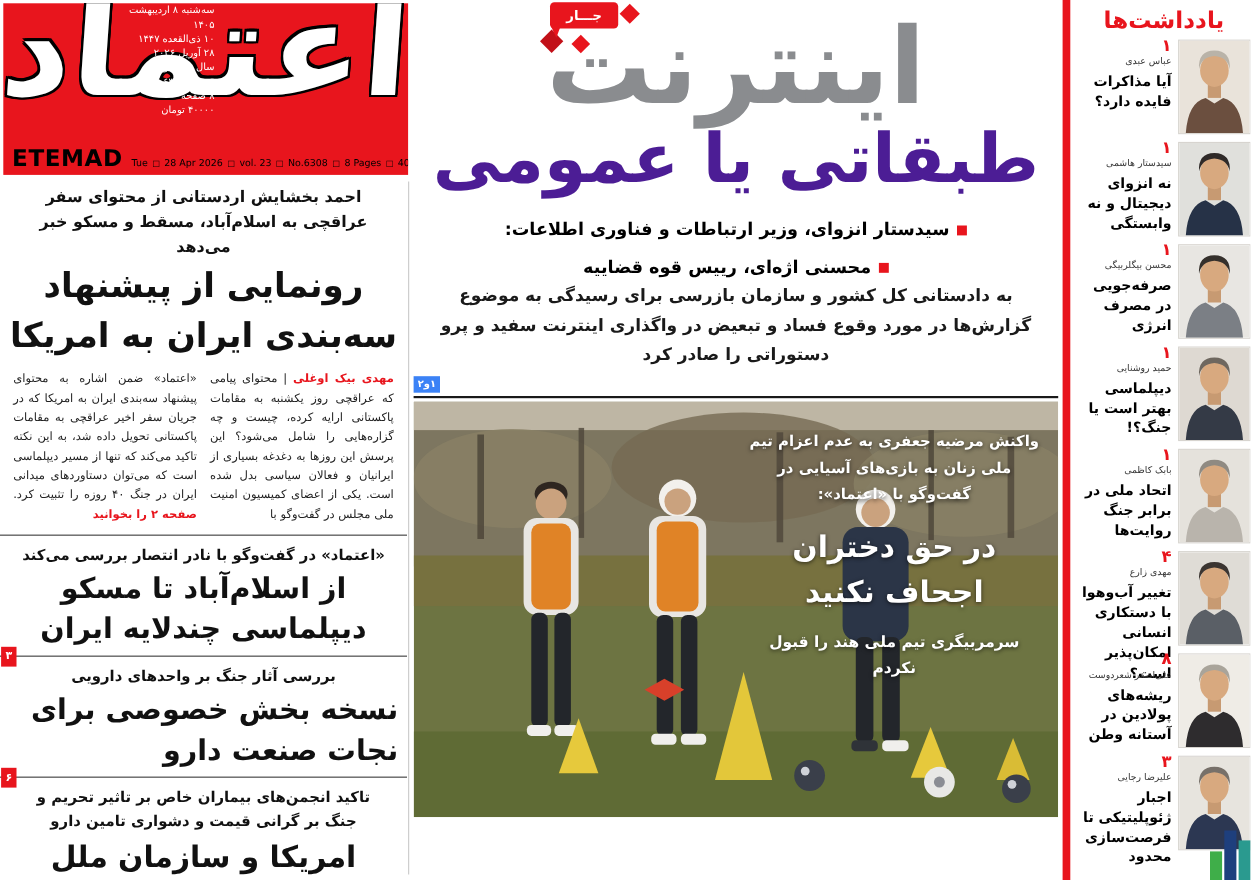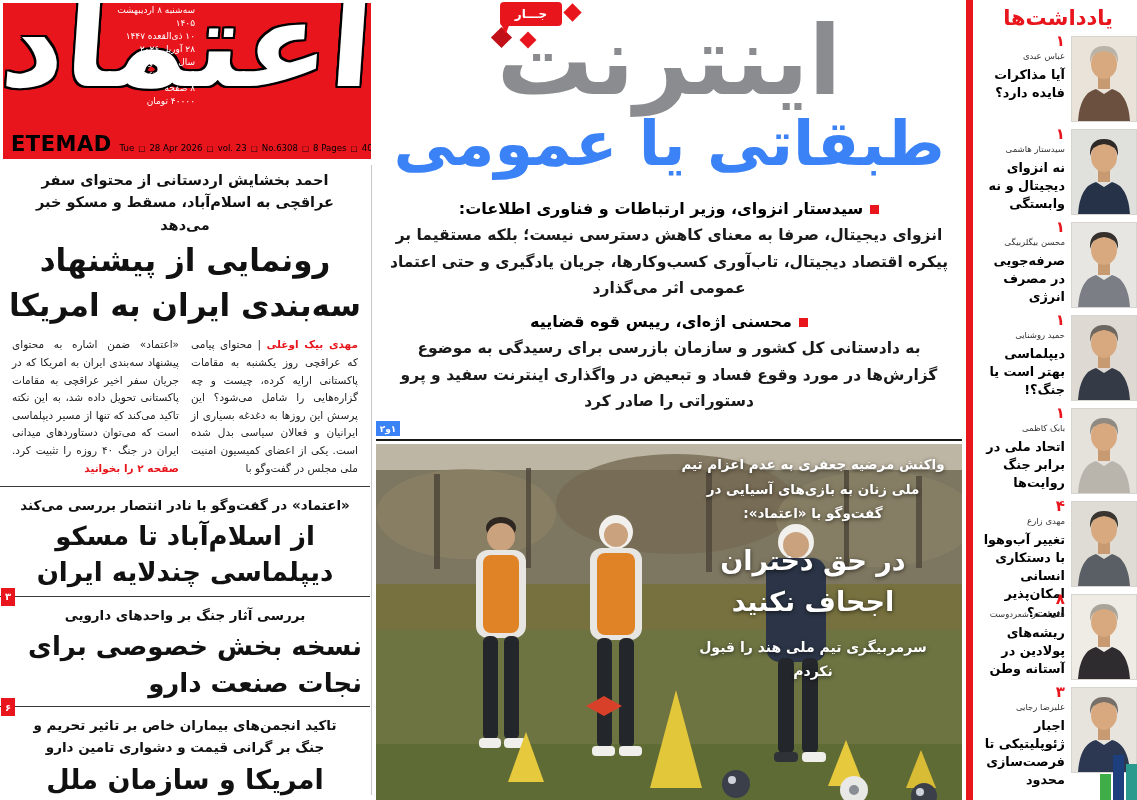--- a/index.html
+++ b/index.html
@@ -38,33 +38,33 @@
   .jar-tag{position:absolute;left:124px;top:2px;width:62px;height:24px;background:#e8151d;border-radius:4px;
         color:#fff;font-size:12px;font-weight:bold;display:flex;align-items:center;justify-content:center;direction:rtl;z-index:3;}
   .jar-tag::after{content:"";position:absolute;left:-7px;bottom:-6px;border:8px solid transparent;border-right-color:#e8151d;transform:rotate(20deg);}
   .jar-d{position:absolute;background:#e8151d;transform:rotate(45deg);z-index:2;}
   .jar-d1{left:190px;top:6px;width:13px;height:13px;}
   .jar-d2{left:118px;top:30px;width:15px;height:15px;background:#c21018;}
   .jar-d3{left:146px;top:34px;width:12px;height:12px;}
   .hl-main-top{margin:10px 0 0;text-align:center;direction:rtl;font-size:96px;font-weight:bold;
         color:#8a8c8f;line-height:1.08;}
   .hl-main-bottom{margin:-6px 0 0;text-align:center;direction:rtl;font-size:62px;font-weight:bold;
-        color:#3b82f6;line-height:1.15;}
+        color:#4c1d95;line-height:1.15;}
   .bullets{direction:rtl;text-align:center;padding:16px 4px 0;}
   .bullet{margin-bottom:7px;}
   .bullet-lead{font-size:16px;font-weight:bold;line-height:1.7;color:#000;}
   .bullet-sq{display:inline-block;width:9px;height:9px;background:#e8151d;margin-left:7px;}
   .bullet-text{font-size:15.5px;font-weight:bold;line-height:1.7;color:#1a1a1a;}
   .pages-badge{position:relative;margin:2px 0 0 auto;width:24px;height:15px;background:#3b82f6;color:#fff;
         font-size:9px;font-weight:bold;display:flex;align-items:center;justify-content:center;direction:rtl;}
   .main-rule{border-top:2px solid #1a1a1a;margin-top:3px;}
   
   .photo{position:relative;width:586px;height:378px;margin-top:3px;overflow:hidden;}
   .photo svg.illus{position:absolute;inset:0;width:100%;height:100%;}
-  .photo-overlay{position:absolute;top:8px;right:14px;width:270px;direction:rtl;text-align:center;color:#fff;
+  .photo-overlay{position:absolute;top:24px;right:14px;width:270px;direction:rtl;text-align:center;color:#fff;
         text-shadow:0 1px 4px rgba(0,0,0,.65);}
   .ph-kicker{font-size:13.5px;font-weight:bold;line-height:1.8;}
   .ph-headline{font-size:27px;font-weight:bold;line-height:1.5;margin-top:16px;}
   .ph-sub{font-size:14px;font-weight:bold;line-height:1.7;margin-top:14px;}
   
   .red-bar{position:absolute;left:966px;top:0;width:7px;height:800px;background:#e8151d;}
   .sidebar{position:absolute;left:980px;top:0;width:157px;height:640px;direction:rtl;}
   .sb-title{color:#e8151d;font-size:21px;font-weight:bold;text-align:right;padding:6px 24px 2px 0;}
   .note-item{display:flex;gap:8px;height:92px;margin-top:1px;}
   .note-photo{width:64px;height:84px;flex:0 0 64px;margin-top:3px;}
@@ -162,21 +162,20 @@
     <span class="jar-d jar-d3"></span>
 
     <div class="hl-main-top">اینترنت</div>
     <div class="hl-main-bottom">طبقاتی یا عمومی</div>
 
     <div class="bullets">
       <div class="bullet">
         <div class="bullet-lead">
           <span class="bullet-sq"></span><span>سیدستار انزوای، وزیر ارتباطات و فناوری اطلاعات:</span>
         </div>
-        <div class="bullet-text">انزوای دیجیتال، صرفا به معنای کاهش دسترسی نیست؛ بلکه مستقیما بر پیکره اقتصاد دیجیتال، تاب‌آوری کسب‌وکارها، جریان یادگیری و حتی اعتماد عمومی اثر می‌گذارد</div>
       </div>
       <div class="bullet">
         <div class="bullet-lead">
           <span class="bullet-sq"></span><span>محسنی اژه‌ای، رییس قوه قضاییه</span>
         </div>
         <div class="bullet-text">به دادستانی کل کشور و سازمان بازرسی برای رسیدگی به موضوع گزارش‌ها در مورد وقوع فساد و تبعیض در واگذاری اینترنت سفید و پرو دستوراتی را صادر کرد</div>
       </div>
     </div>
 
     <div class="pages-badge" style="margin-right:auto;margin-left:0;">۱و۲</div>

